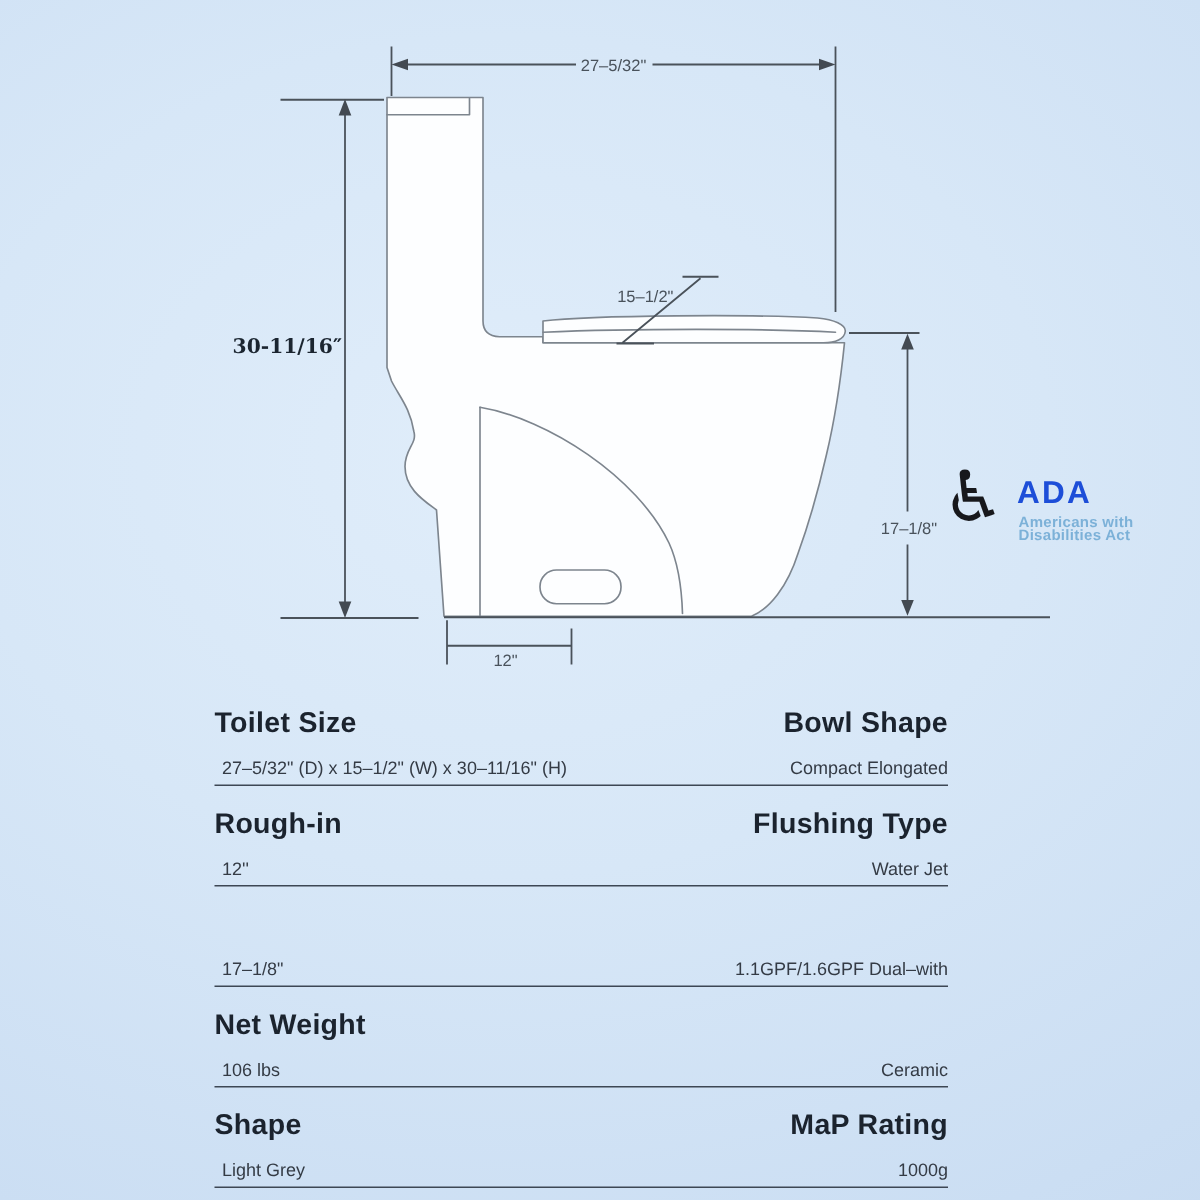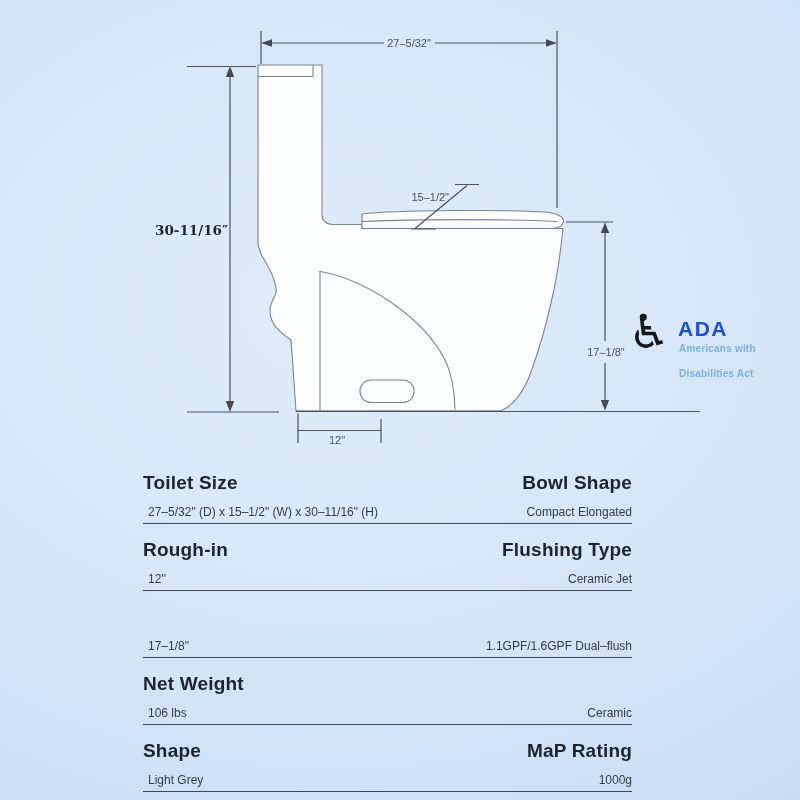--- a/index.html
+++ b/index.html
@@ -9,21 +9,21 @@
     font-family:"Liberation Sans",sans-serif;
   }
   .stage{position:absolute;inset:0;width:800px;height:800px;}
   svg.diagram{position:absolute;left:0;top:0;}
   
   .ada-badge{position:absolute;left:628px;top:308px;width:130px;height:62px;}
   .ada-wheel{position:absolute;left:0;top:0;font-family:"DejaVu Sans",sans-serif;font-size:47px;line-height:1;color:#17181c;}
   .ada-title{position:absolute;left:50px;top:9px;font-size:21px;font-weight:bold;letter-spacing:1.5px;color:#1d4ed8;}
   .ada-sub{position:absolute;left:51px;font-size:10px;line-height:9px;letter-spacing:0.2px;color:#7cb1d8;font-weight:bold;}
   .ada-sub.l1{top:36px;}
-  .ada-sub.l2{top:45px;margin-top:16px;}
+  .ada-sub.l2{top:45px;}
   
   .spec-table{position:absolute;left:143px;top:457px;width:489px;}
   .spec-row{height:66px;position:relative;border-bottom:1.6px solid #3d4754;}
   .spec-headers{position:absolute;top:15px;left:0;right:0;display:flex;justify-content:space-between;
     font-size:19px;font-weight:600;color:#1b232e;letter-spacing:0.2px;}
   .spec-values{position:absolute;bottom:4px;left:0;right:0;display:flex;justify-content:space-between;
     font-size:12px;color:#343b45;}
   .spec-values .v-left{padding-left:5px;}
 </style>
 </head>
@@ -120,28 +120,28 @@
       </div>
     </div>
 
     <div class="spec-row">
       <div class="spec-headers">
         <span class="h-left">Rough-in</span>
         <span class="h-right">Flushing Type</span>
       </div>
       <div class="spec-values">
         <span class="v-left">12''</span>
-        <span class="v-right">Ceramic Jet</span>
+        <span class="v-right">Water Jet</span>
       </div>
     </div>
 
     <div class="spec-row">
       <div class="spec-values">
         <span class="v-left">17–1/8"</span>
-        <span class="v-right">1.1GPF/1.6GPF Dual–flush</span>
+        <span class="v-right">1.1GPF/1.6GPF Dual–with</span>
       </div>
     </div>
 
     <div class="spec-row">
       <div class="spec-headers">
         <span class="h-left">Net Weight</span>
       </div>
       <div class="spec-values">
         <span class="v-left">106 lbs</span>
         <span class="v-right">Ceramic</span>

